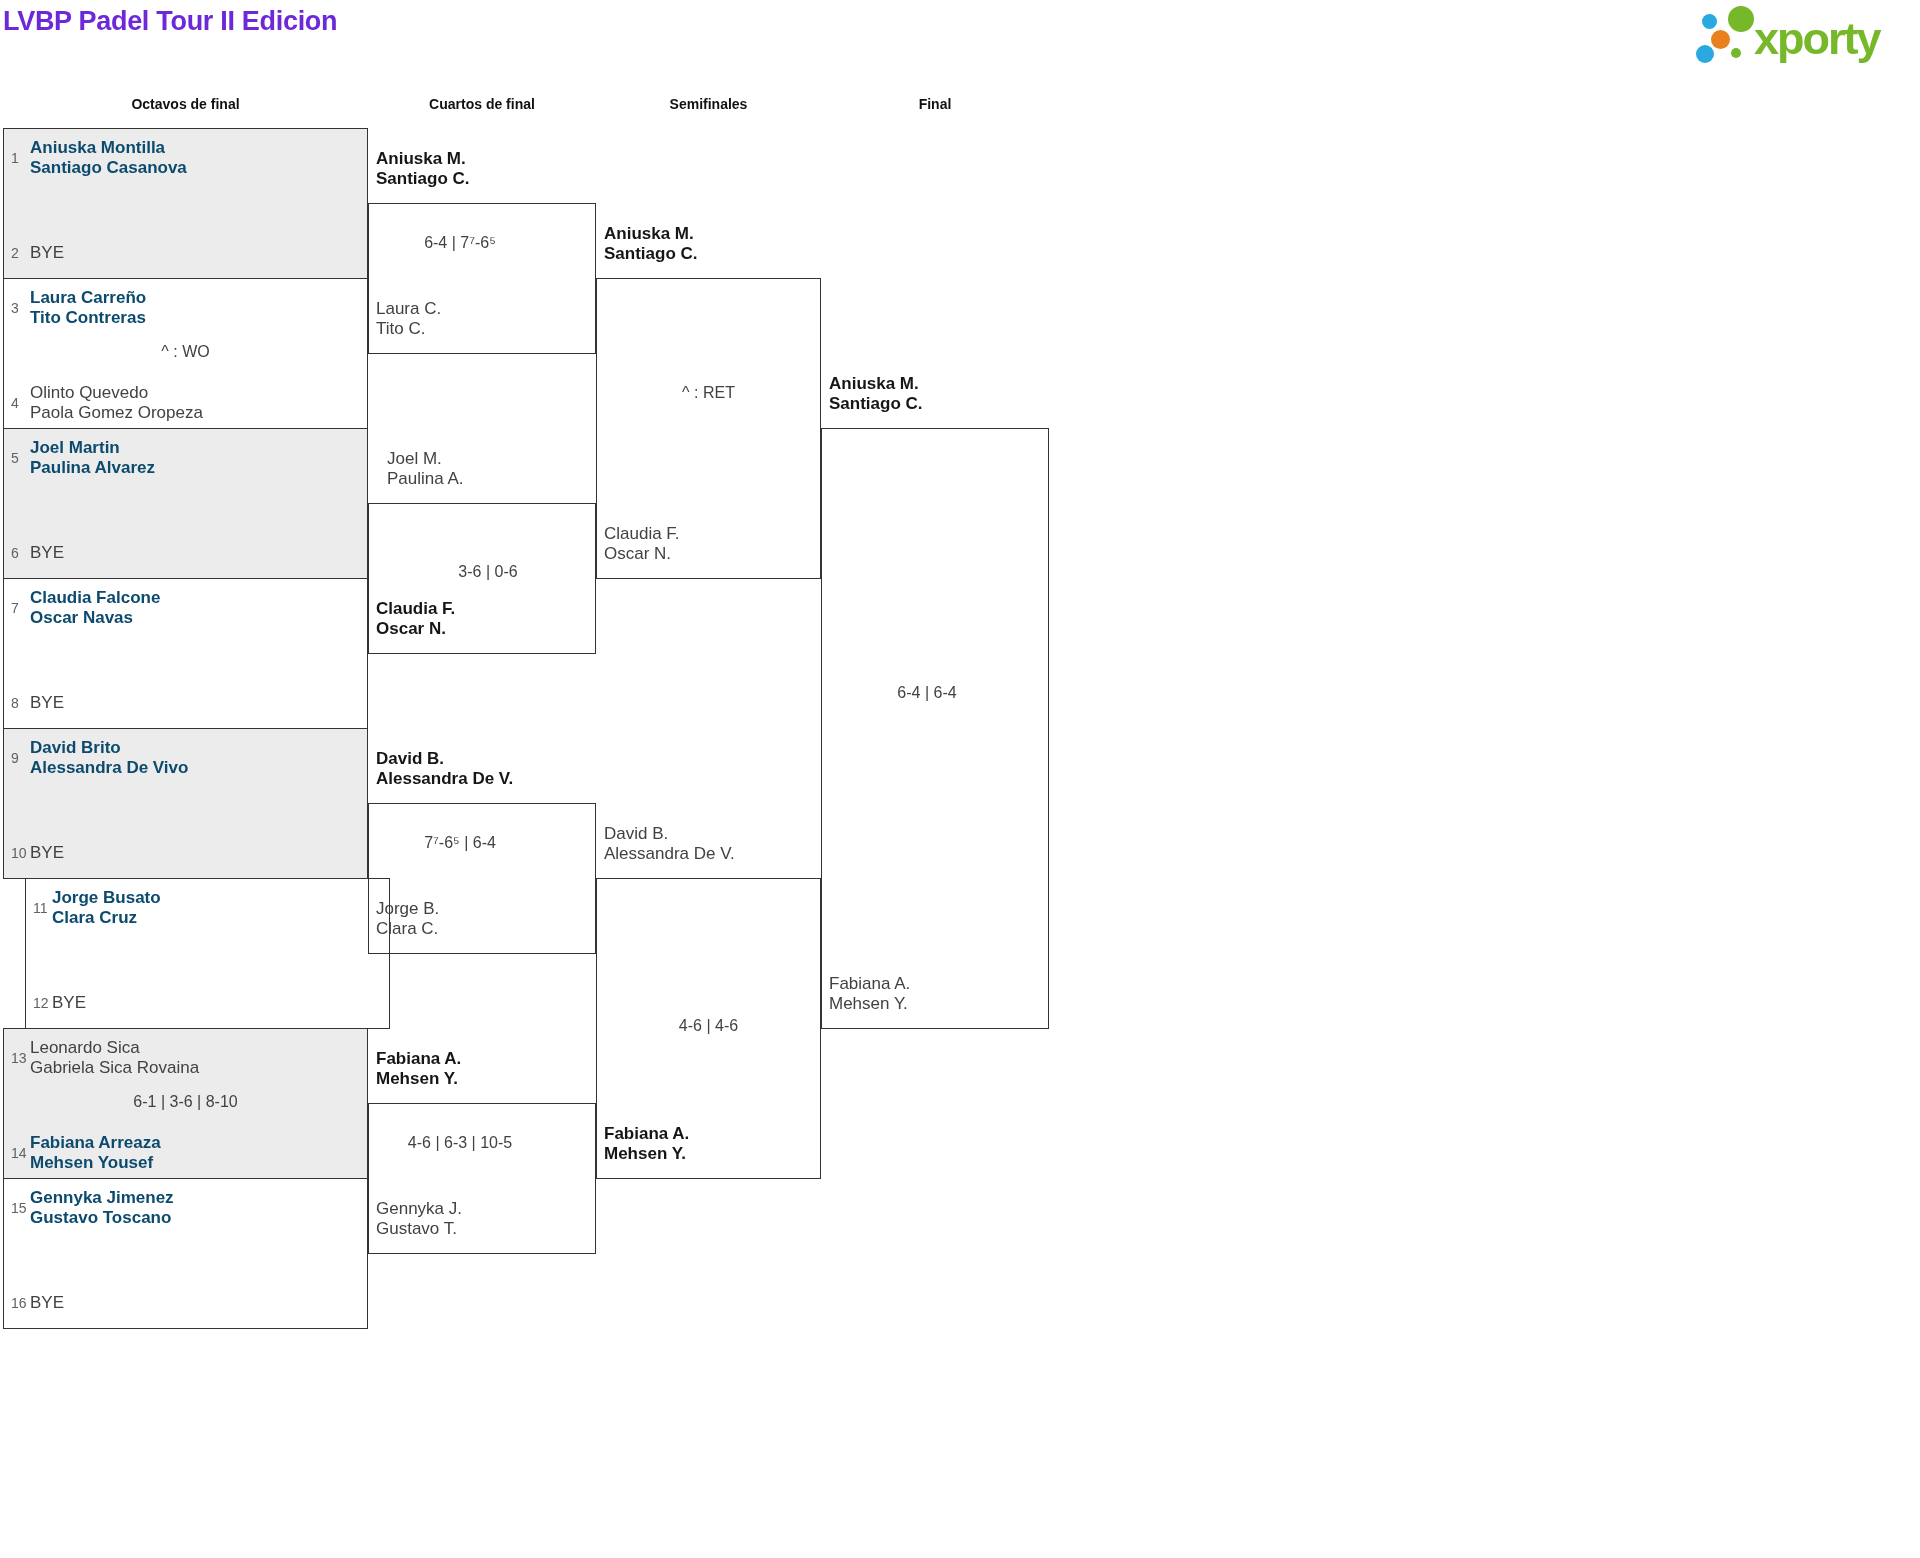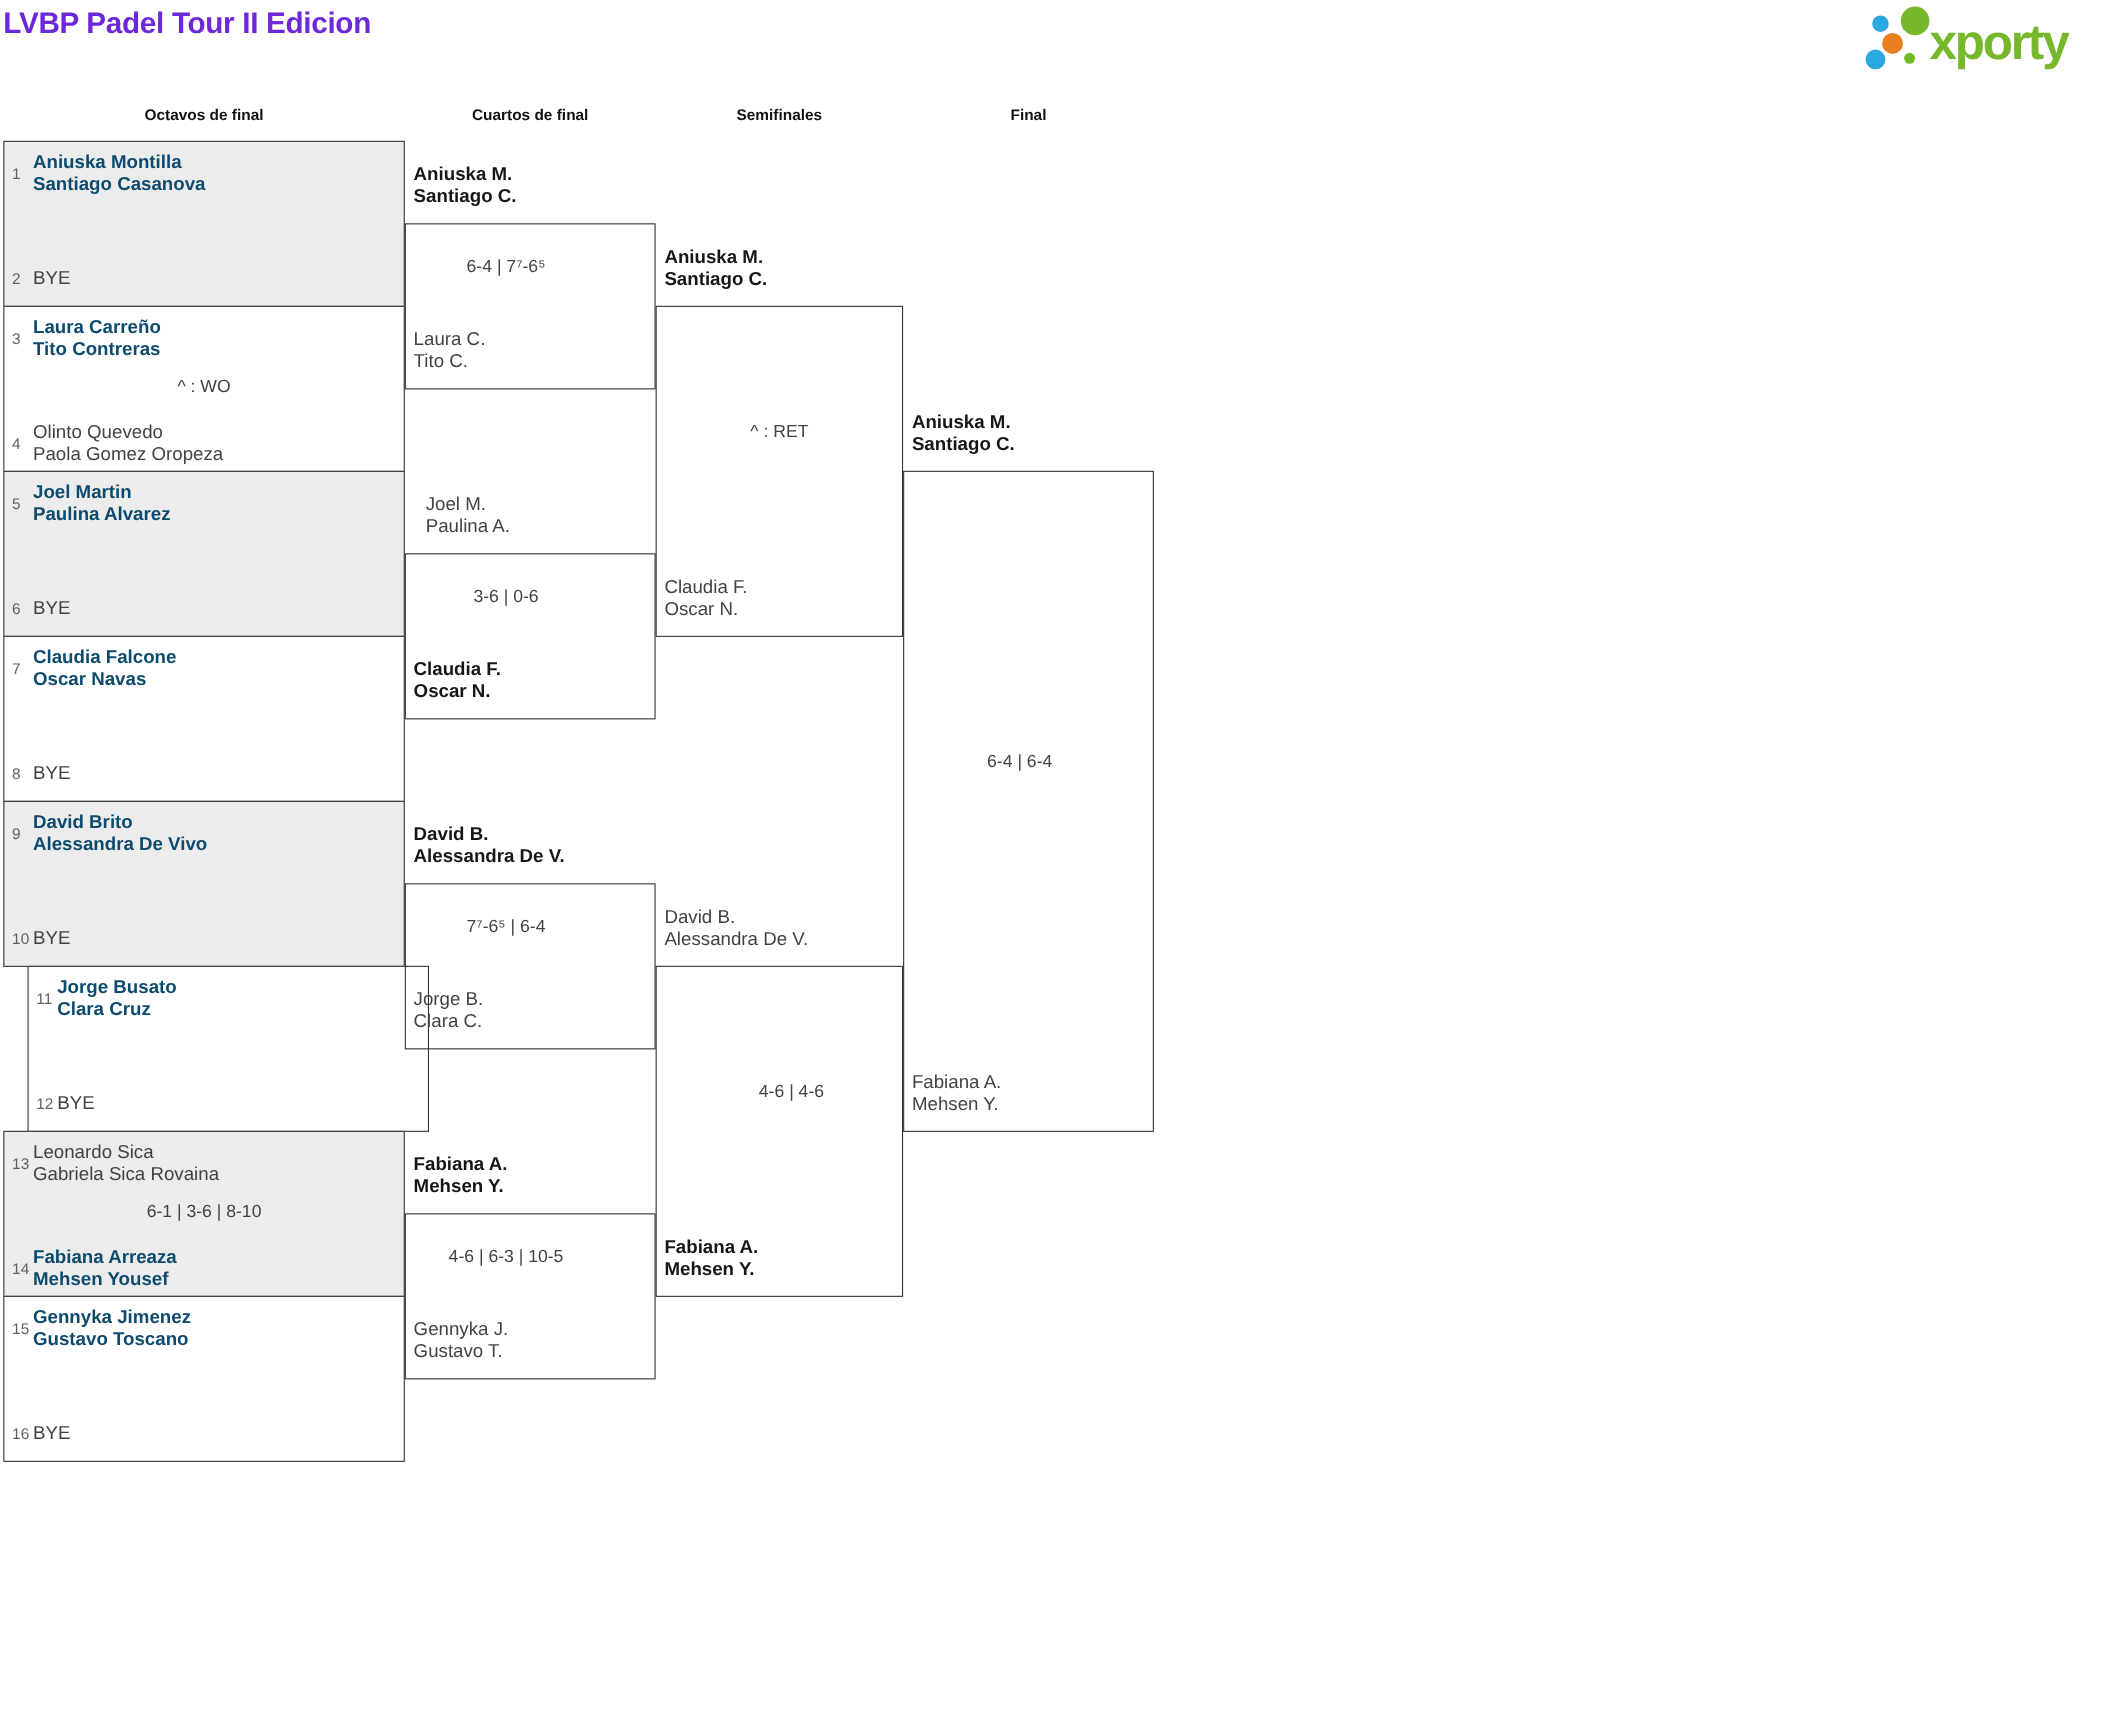--- a/index.html
+++ b/index.html
@@ -221,21 +221,21 @@
 <div class="abs score qscore" style="top:233px;">6-4 | 7⁷-6⁵</div>
 <div class="abs cteam qf-col" style="top:299px;">
   <div>Laura C.</div>
     <div>Tito C.</div>
 </div>
 
 <div class="abs cteam qf-col" style="top:449px;margin-left:11px;">
   <div>Joel M.</div>
     <div>Paulina A.</div>
 </div>
-<div class="abs score qscore" style="top:533px;">3-6 | 0-6</div>
+<div class="abs score qscore" style="top:562px;padding-left:28px;">3-6 | 0-6</div>
 <div class="abs cteam qf-col bold" style="top:599px;">
   <div>Claudia F.</div>
     <div>Oscar N.</div>
 </div>
 
 <div class="abs cteam qf-col bold" style="top:749px;">
   <div>David B.</div>
     <div>Alessandra De V.</div>
 </div>
 <div class="abs score qscore" style="top:833px;">7⁷-6⁵ | 6-4</div>
@@ -264,21 +264,21 @@
 <div class="abs score sscore" style="top:383px;">^ : RET</div>
 <div class="abs cteam sf-col" style="top:524px;">
   <div>Claudia F.</div>
     <div>Oscar N.</div>
 </div>
 
 <div class="abs cteam sf-col" style="top:824px;">
   <div>David B.</div>
     <div>Alessandra De V.</div>
 </div>
-<div class="abs score sscore" style="top:983px;padding-left:11px;">4-6 | 4-6</div>
+<div class="abs score sscore" style="top:1016px;">4-6 | 4-6</div>
 <div class="abs cteam sf-col bold" style="top:1124px;">
   <div>Fabiana A.</div>
     <div>Mehsen Y.</div>
 </div>
 
 <div class="abs cbox fbox" style="top:428px;"></div>
 
 <div class="abs cteam f-col bold" style="top:374px;">
   <div>Aniuska M.</div>
     <div>Santiago C.</div>

